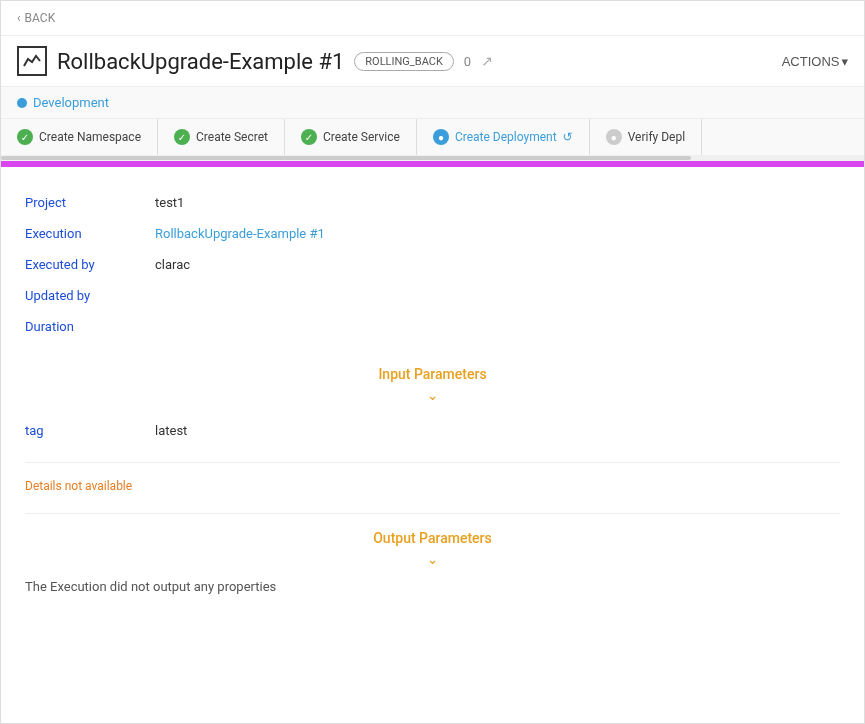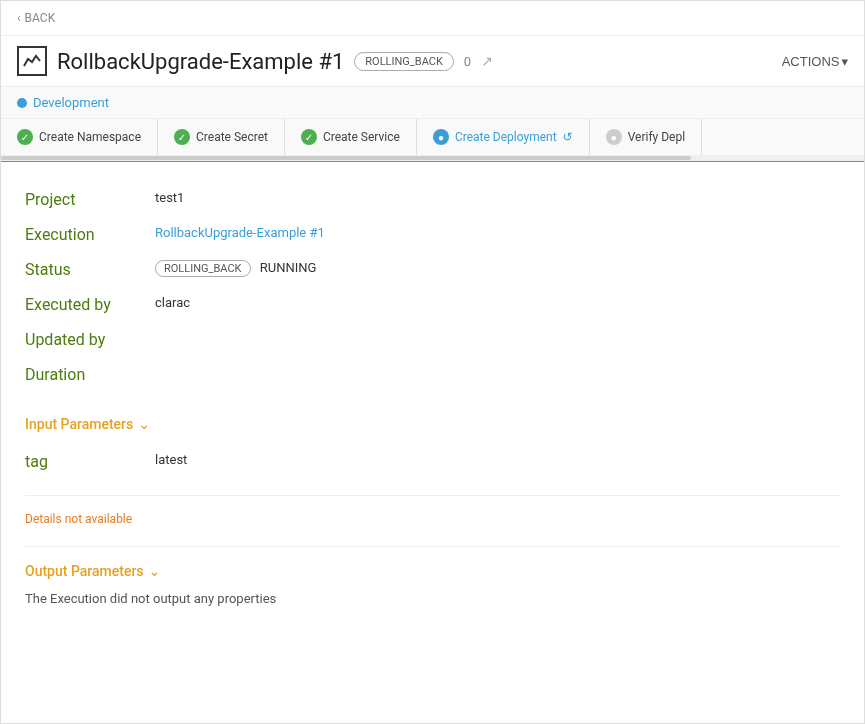--- a/index.html
+++ b/index.html
@@ -83,21 +83,21 @@
       border: none;
       background: none;
       display: flex;
       align-items: flex-start;
       gap: 2px;
     }
 
     
     .pipeline-bar {
       background: #f9f9f9;
-      border-bottom: 1px solid #d946ef;
+      border-bottom: 6px solid #d946ef;
     }
     .environment-row {
       padding: 8px 16px;
       display: flex;
       align-items: center;
       gap: 6px;
       border-bottom: 1px solid #eee;
     }
     .env-dot {
       width: 10px;
@@ -195,23 +195,23 @@
       width: 100%;
       margin-bottom: 24px;
     }
     .info-row {
       display: flex;
       padding: 8px 0;
       align-items: flex-start;
     }
     .info-label {
       width: 130px;
-      color: #4d7c0f;
-      flex-shrink: 0;
-      font-size: 16px;
+      color: #1d4ed8;
+      flex-shrink: 0;
+      font-size: 13px;
     }
     .info-value {
       color: #333;
       font-size: 13px;
     }
     .info-value.link {
       color: #3b9eda;
       cursor: pointer;
     }
     .inline-badge {
@@ -226,20 +226,21 @@
 
     .section-title {
       color: #e8a020;
       font-size: 14px;
       font-weight: 500;
       margin-bottom: 12px;
       display: flex;
       align-items: center;
       gap: 5px;
       cursor: pointer;
+      flex-direction: column;
     }
     .section-divider {
       border: none;
       border-top: 1px solid #eee;
       margin: 16px 0;
     }
 
     .workspace-section {
       margin-bottom: 20px;
     }
@@ -331,27 +332,20 @@
     <div class="info-table">
       <div class="info-row">
         <span class="info-label">Project</span>
         <span class="info-value">test1</span>
       </div>
       <div class="info-row">
         <span class="info-label">Execution</span>
         <span class="info-value link">RollbackUpgrade-Example #1</span>
       </div>
       <div class="info-row">
-        <span class="info-label">Status</span>
-        <span class="info-value">
-          <span class="inline-badge">ROLLING_BACK</span>
-          <span>RUNNING</span>
-        </span>
-      </div>
-      <div class="info-row">
         <span class="info-label">Executed by</span>
         <span class="info-value">clarac</span>
       </div>
       <div class="info-row">
         <span class="info-label">Updated by</span>
         <span class="info-value"></span>
       </div>
       <div class="info-row">
         <span class="info-label">Duration</span>
       </div>

